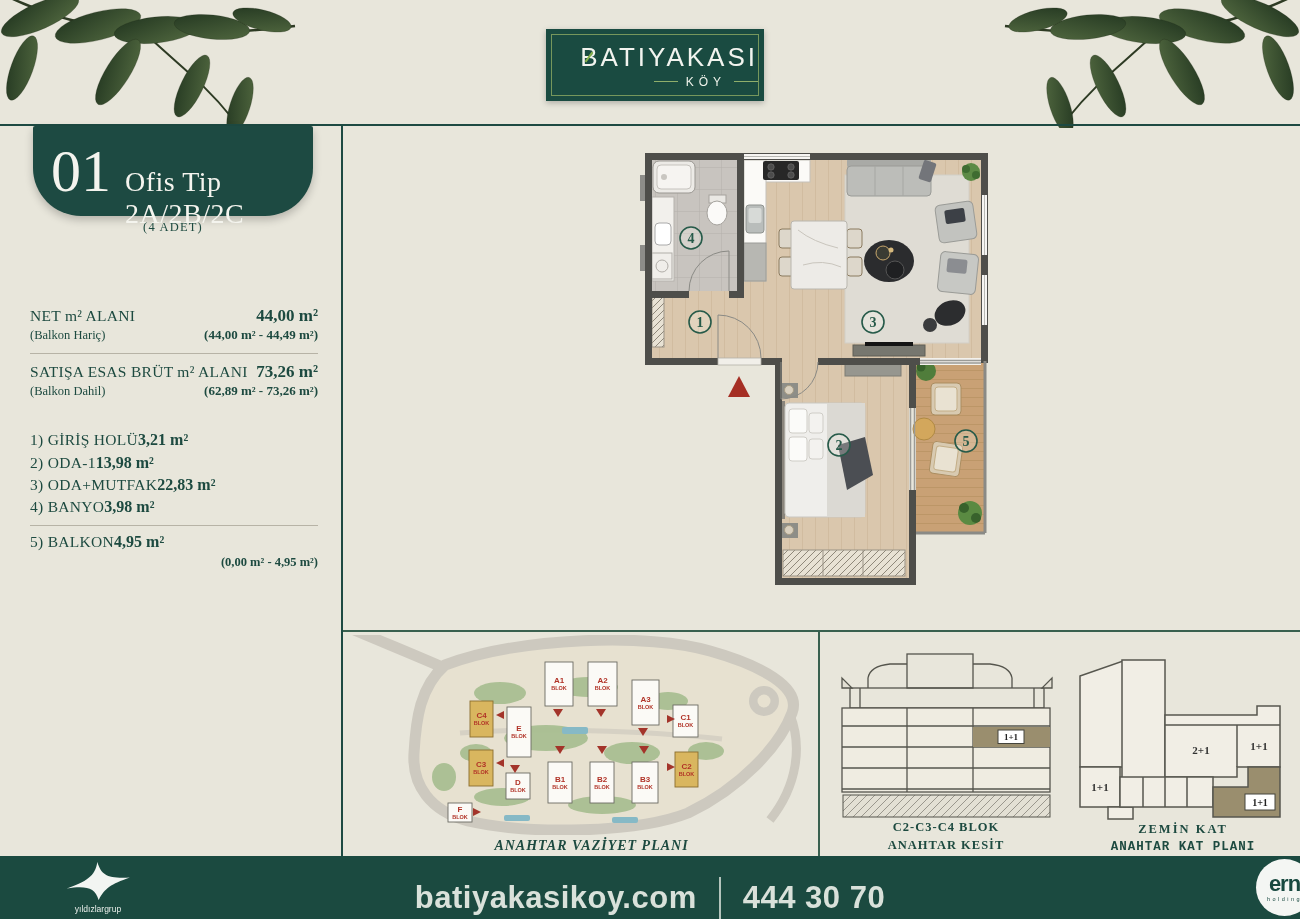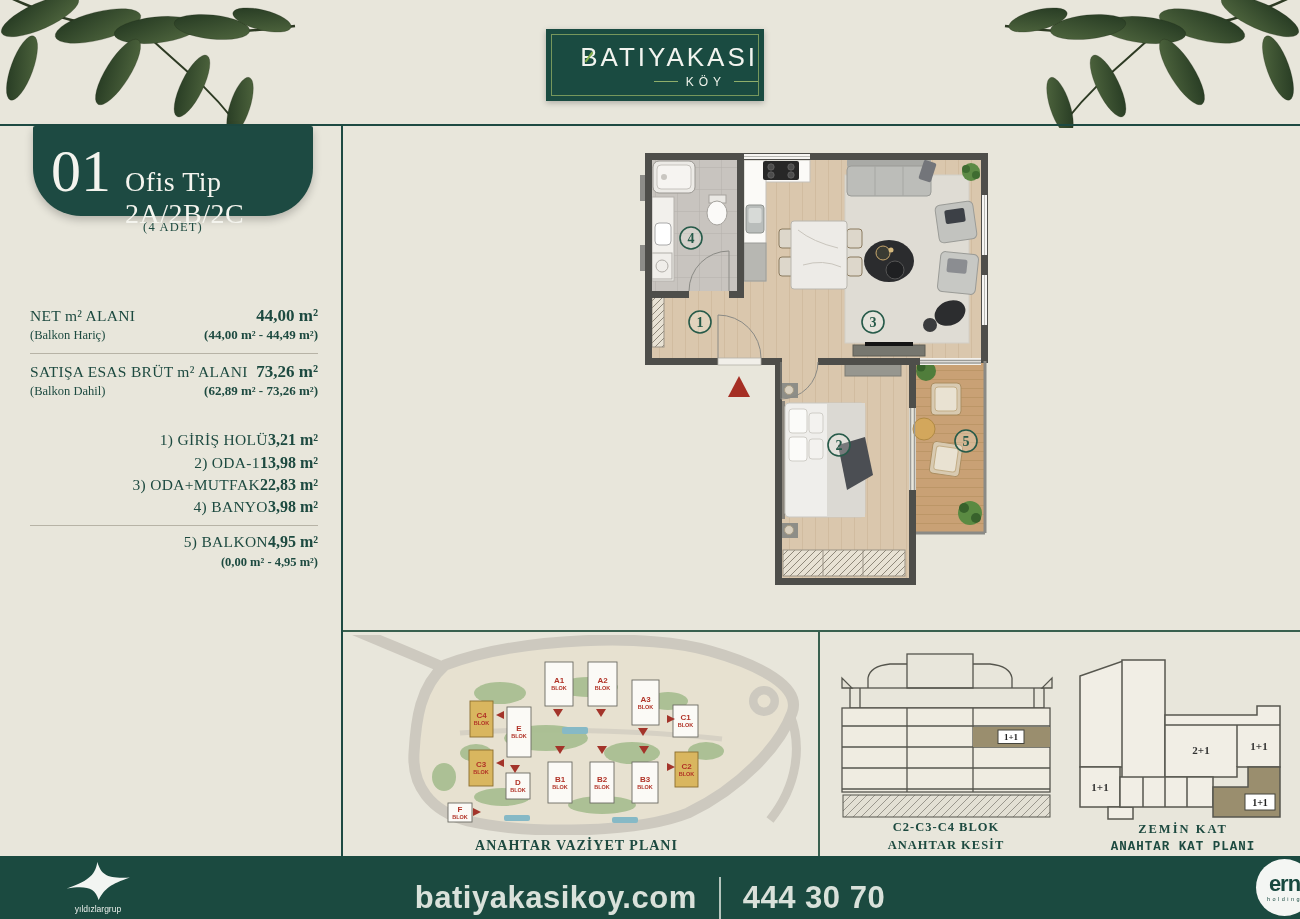--- a/index.html
+++ b/index.html
@@ -32,29 +32,29 @@
   .adet{left:33px;top:220px;width:280px;text-align:center;font-size:12.5px;letter-spacing:1.2px;}
   .left-data{left:30px;top:306px;width:288px;}
   .arow{display:flex;justify-content:space-between;align-items:baseline;}
   .arow.main span:first-child{font-size:15.5px;letter-spacing:.3px;}
   .arow.main .v{font-size:17px;font-weight:bold;}
   .arow.sub{margin-top:1px;}
   .arow.sub span:first-child{font-size:12.5px;}
   .arow.sub .v{font-size:13px;font-weight:bold;}
   .area-group + .area-group{border-top:1px solid #b7b3a6;margin-top:10px;padding-top:8px;}
   #room-list{margin-top:30px;}
-  .rrow{display:flex;justify-content:flex-end;align-items:baseline;padding:2.2px 0;}
+  .rrow{display:flex;justify-content:flex-start;align-items:baseline;padding:2.2px 0;}
   .rrow span:first-child{font-size:15.5px;letter-spacing:.3px;}
   .rrow .v{font-size:16px;font-weight:bold;}
   .rrow.balkon{border-top:1px solid #b7b3a6;margin-top:6px;padding-top:7px;}
   .range{text-align:right;font-size:12.5px;font-weight:bold;margin-top:2px;}
 
   
   .caption{font-weight:bold;letter-spacing:1px;text-align:center;color:#1d4a40;}
-  .cap-site{left:335px;top:838px;width:483px;font-size:14px;}
+  .cap-site{left:350px;top:838px;width:483px;font-size:14px;font-style:italic;}
   .cap-sec1{left:826px;top:820px;width:240px;font-size:12.5px;}
   .cap-sec2{left:826px;top:838px;width:240px;font-size:12.5px;}
   .cap-kat1{left:1075px;top:822px;width:216px;font-size:12.5px;letter-spacing:2px;}
   .cap-kat2{left:1075px;top:840px;width:216px;font-size:12.5px;font-family:Liberation Mono, monospace;}
 
   
   .footer{left:0;top:856px;width:1300px;height:63px;background:#1b4a40;}
   .footer-center{position:absolute;left:0;top:10px;width:100%;height:100%;display:flex;align-items:center;
                  justify-content:center;gap:22px;font-family:"Liberation Sans",sans-serif;color:#d9e1da;}
   .site-url,.phone{font-size:31px;font-weight:bold;letter-spacing:.5px;}

